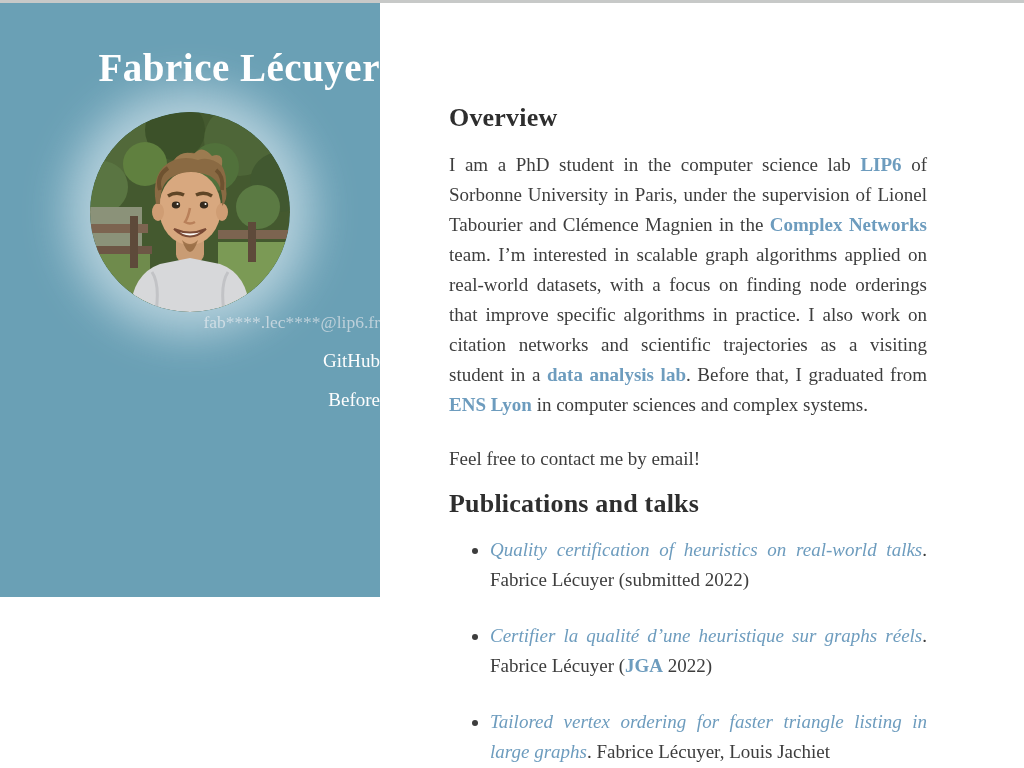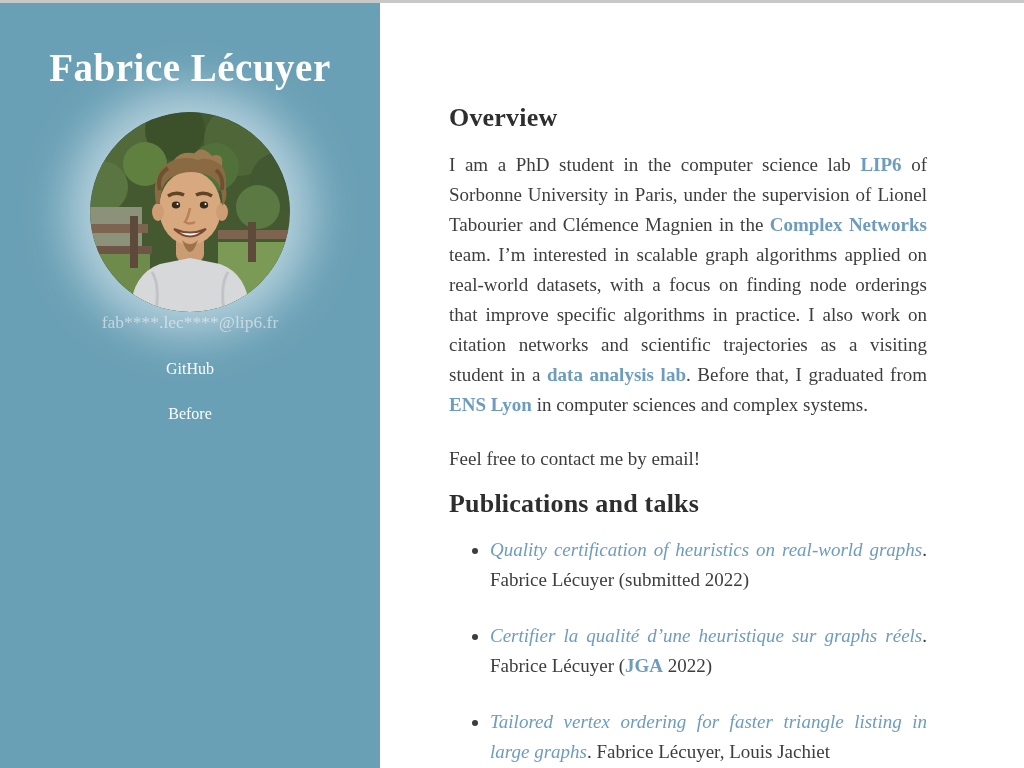--- a/index.html
+++ b/index.html
@@ -13,23 +13,23 @@
   *{box-sizing:border-box;margin:0;padding:0;}
   html,body{width:1024px;height:768px;overflow:hidden;background:#ffffff;}
   body{font-family:"Liberation Serif","DejaVu Serif",serif;}
 
   .top-strip{width:1024px;height:3px;background:var(--stripBg);}
 
   .layout{display:flex;width:1024px;height:765px;}
 
   
   .sidebar{
-    width:380px;min-width:380px;height:765px;
+    width:380px;min-width:380px;height:594px;
     background:var(--sidebarBg);
-    text-align:center;
+    text-align:right;
   }
   .profile-name{
     margin-top:42px;
     color:#ffffff;
     font-size:39px;
     font-weight:bold;
     letter-spacing:.5px;
   }
   .profile-tagline{
     margin:18px auto 0;
@@ -47,23 +47,23 @@
     overflow:hidden;
     position:relative;
   }
   .photo-wrap svg{display:block;width:200px;height:200px;}
   .profile-email{
     color:var(--taglineColor);
     font-size:17.5px;
   }
   .side-link{
     display:block;
-    margin-top:27px;
+    margin-top:17px;
     color:var(--sidebarLink);
-    font-size:16px;
+    font-size:19px;
     text-decoration:none;
     cursor:pointer;
   }
 
   
   .main{
     flex:1;
     padding:100px 87px 0 69px;
   }
   .section-heading{
@@ -181,19 +181,19 @@
   <main class="main">
     <h2 class="section-heading">Overview</h2>
 
     <p class="overview-paragraph"><span>I am a PhD student in the computer science lab </span><a class="link">LIP6</a><span> of Sorbonne University in Paris, under the supervision of Lionel Tabourier and Clémence Magnien in the </span><a class="link">Complex Networks</a><span> team. I’m interested in scalable graph algorithms applied on real-world datasets, with a focus on finding node orderings that improve specific algorithms in practice. I also work on citation networks and scientific trajectories as a visiting student in a </span><a class="link">data analysis lab</a><span>. Before that, I graduated from </span><a class="link">ENS Lyon</a><span> in computer sciences and complex systems.</span></p>
 
     <p class="contact-note">Feel free to contact me by email!</p>
 
     <h2 class="section-heading publications-heading">Publications and talks</h2>
 
     <ul class="publications-list">
-        <li><a class="pub-title">Quality certification of heuristics on real-world graphs</a><span>. Fabrice Lécuyer (submitted 2022)</span></li>
+        <li><a class="pub-title">Quality certification of heuristics on real-world talks</a><span>. Fabrice Lécuyer (submitted 2022)</span></li>
         <li><a class="pub-title">Certifier la qualité d’une heuristique sur graphs réels</a><span>. Fabrice Lécuyer (</span><a class="link">JGA</a><span> 2022)</span></li>
         <li><a class="pub-title">Tailored vertex ordering for faster triangle listing in large graphs</a><span>. Fabrice Lécuyer, Louis Jachiet</span></li>
       </ul>
   </main>
 
 </div>
 
 </body></html>

